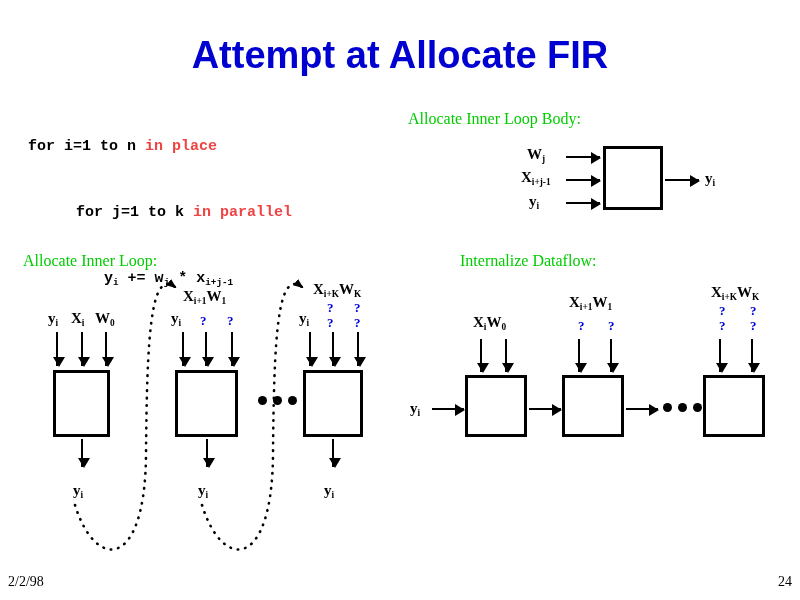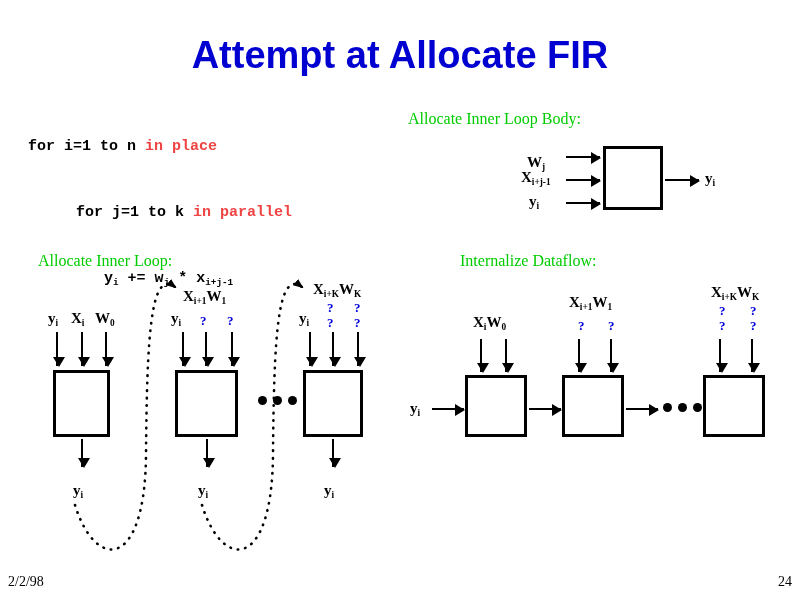--- a/index.html
+++ b/index.html
@@ -48,21 +48,21 @@
 
   
   .section-head {
     position: absolute;
     font-family: "Liberation Serif", serif;
     font-size: 16px;
     color: #00cc00;
     white-space: nowrap;
   }
   #head-body  { left: 408px; top: 110px; }
-  #head-loop  { left: 38px;  top: 252px; }
+  #head-loop  { left: 23px;  top: 252px; }
   #head-flow  { left: 460px; top: 252px; }
 
   
   .pbox {
     position: absolute;
     border: 3px solid #000;
     background: #fff;
     box-sizing: border-box;
   }
   .lbl {
@@ -145,21 +145,21 @@
     <span class="l2"><span>for j=1 to k </span><span class="kw">in parallel</span></span>
     <span class="l3"><span>y</span><sub>i</sub><span> += w</span><sub>j</sub><span> * x</span><sub>i+j-1</sub></span>
   </div>
 
   <div class="section-head" id="head-body">Allocate Inner Loop Body:</div>
   <div class="section-head" id="head-loop">Allocate Inner Loop:</div>
   <div class="section-head" id="head-flow">Internalize Dataflow:</div>
 
   <div class="pbox" style="left:603px; top:146px; width:60px; height:64px;"></div>
 
-  <div class="lbl" style="left:527px; top:154px;">
+  <div class="lbl" style="left:527px; top:146px;">
     <span>W</span><sub>j</sub>
   </div>
   <div class="lbl" style="left:521px; top:169px;">
     <span>X</span><sub>i+j-1</sub>
   </div>
   <div class="lbl" style="left:529px; top:193px;">
     <span>y</span><sub>i</sub>
   </div>
   <div class="lbl" style="left:705px; top:170px;">
     <span>y</span><sub>i</sub>

